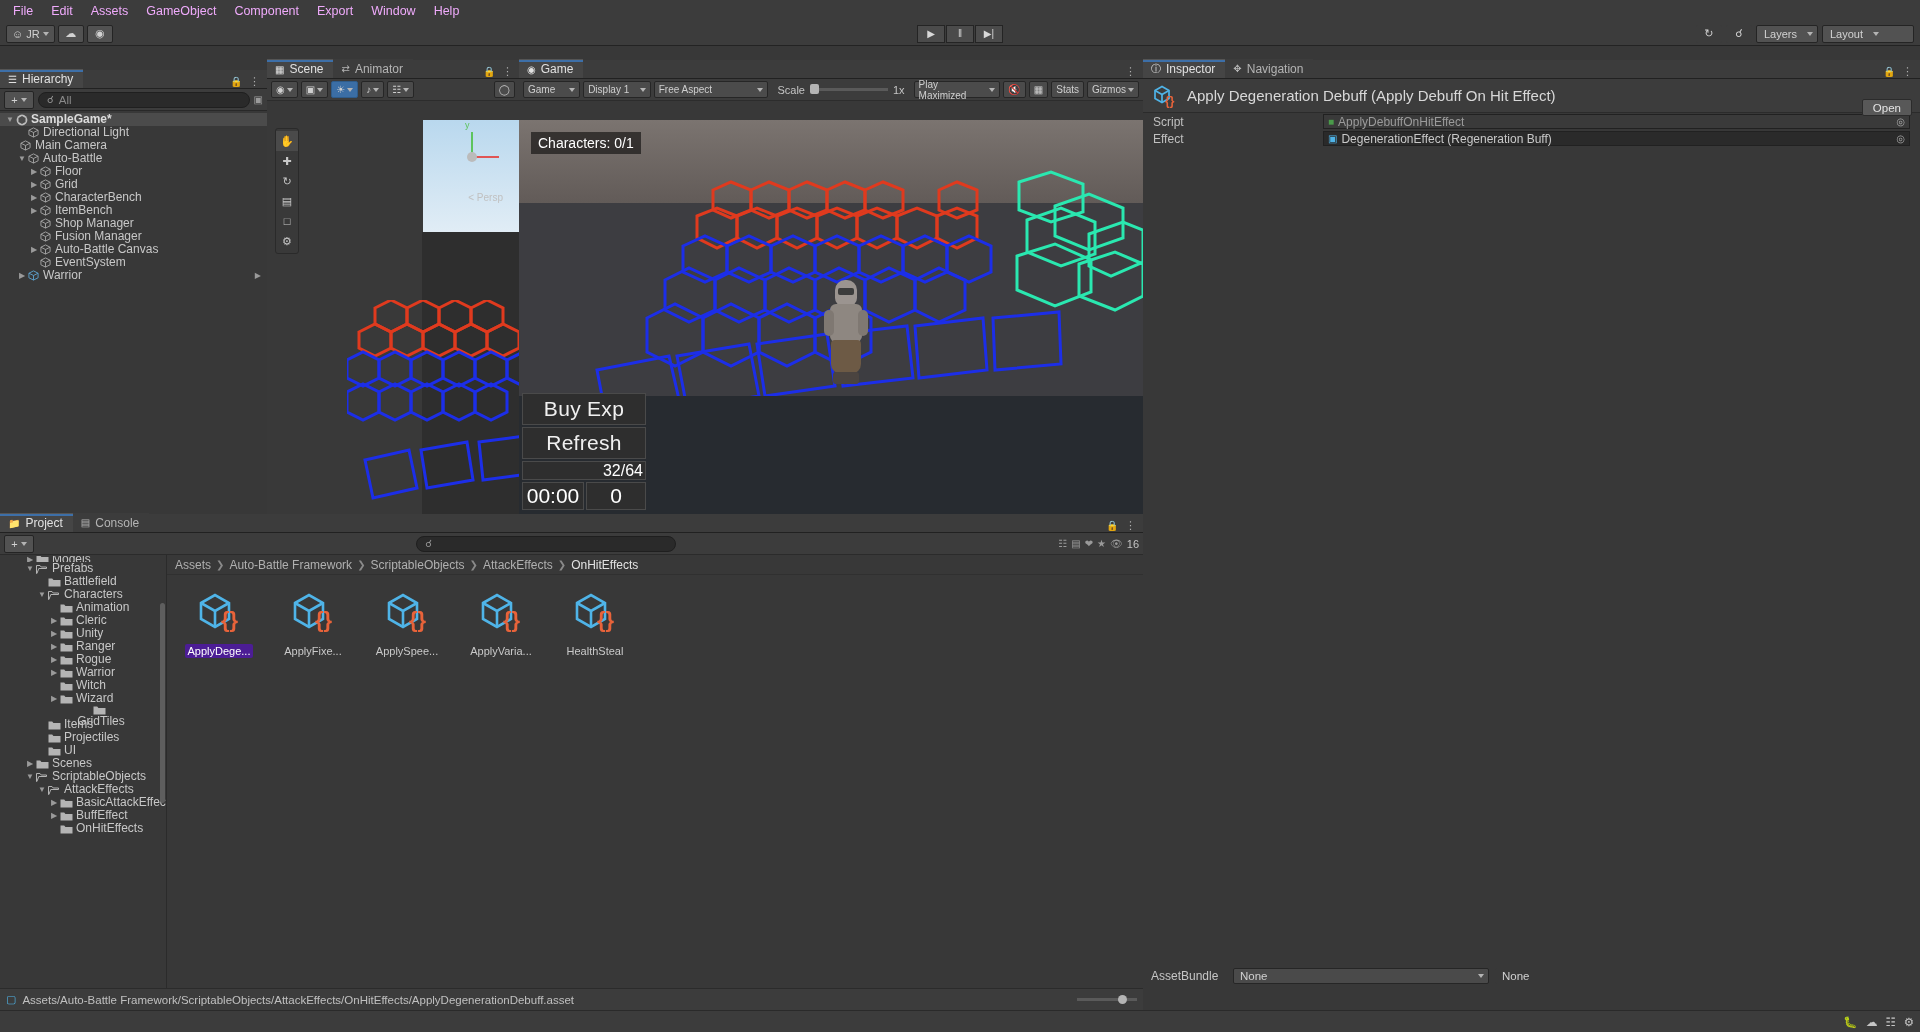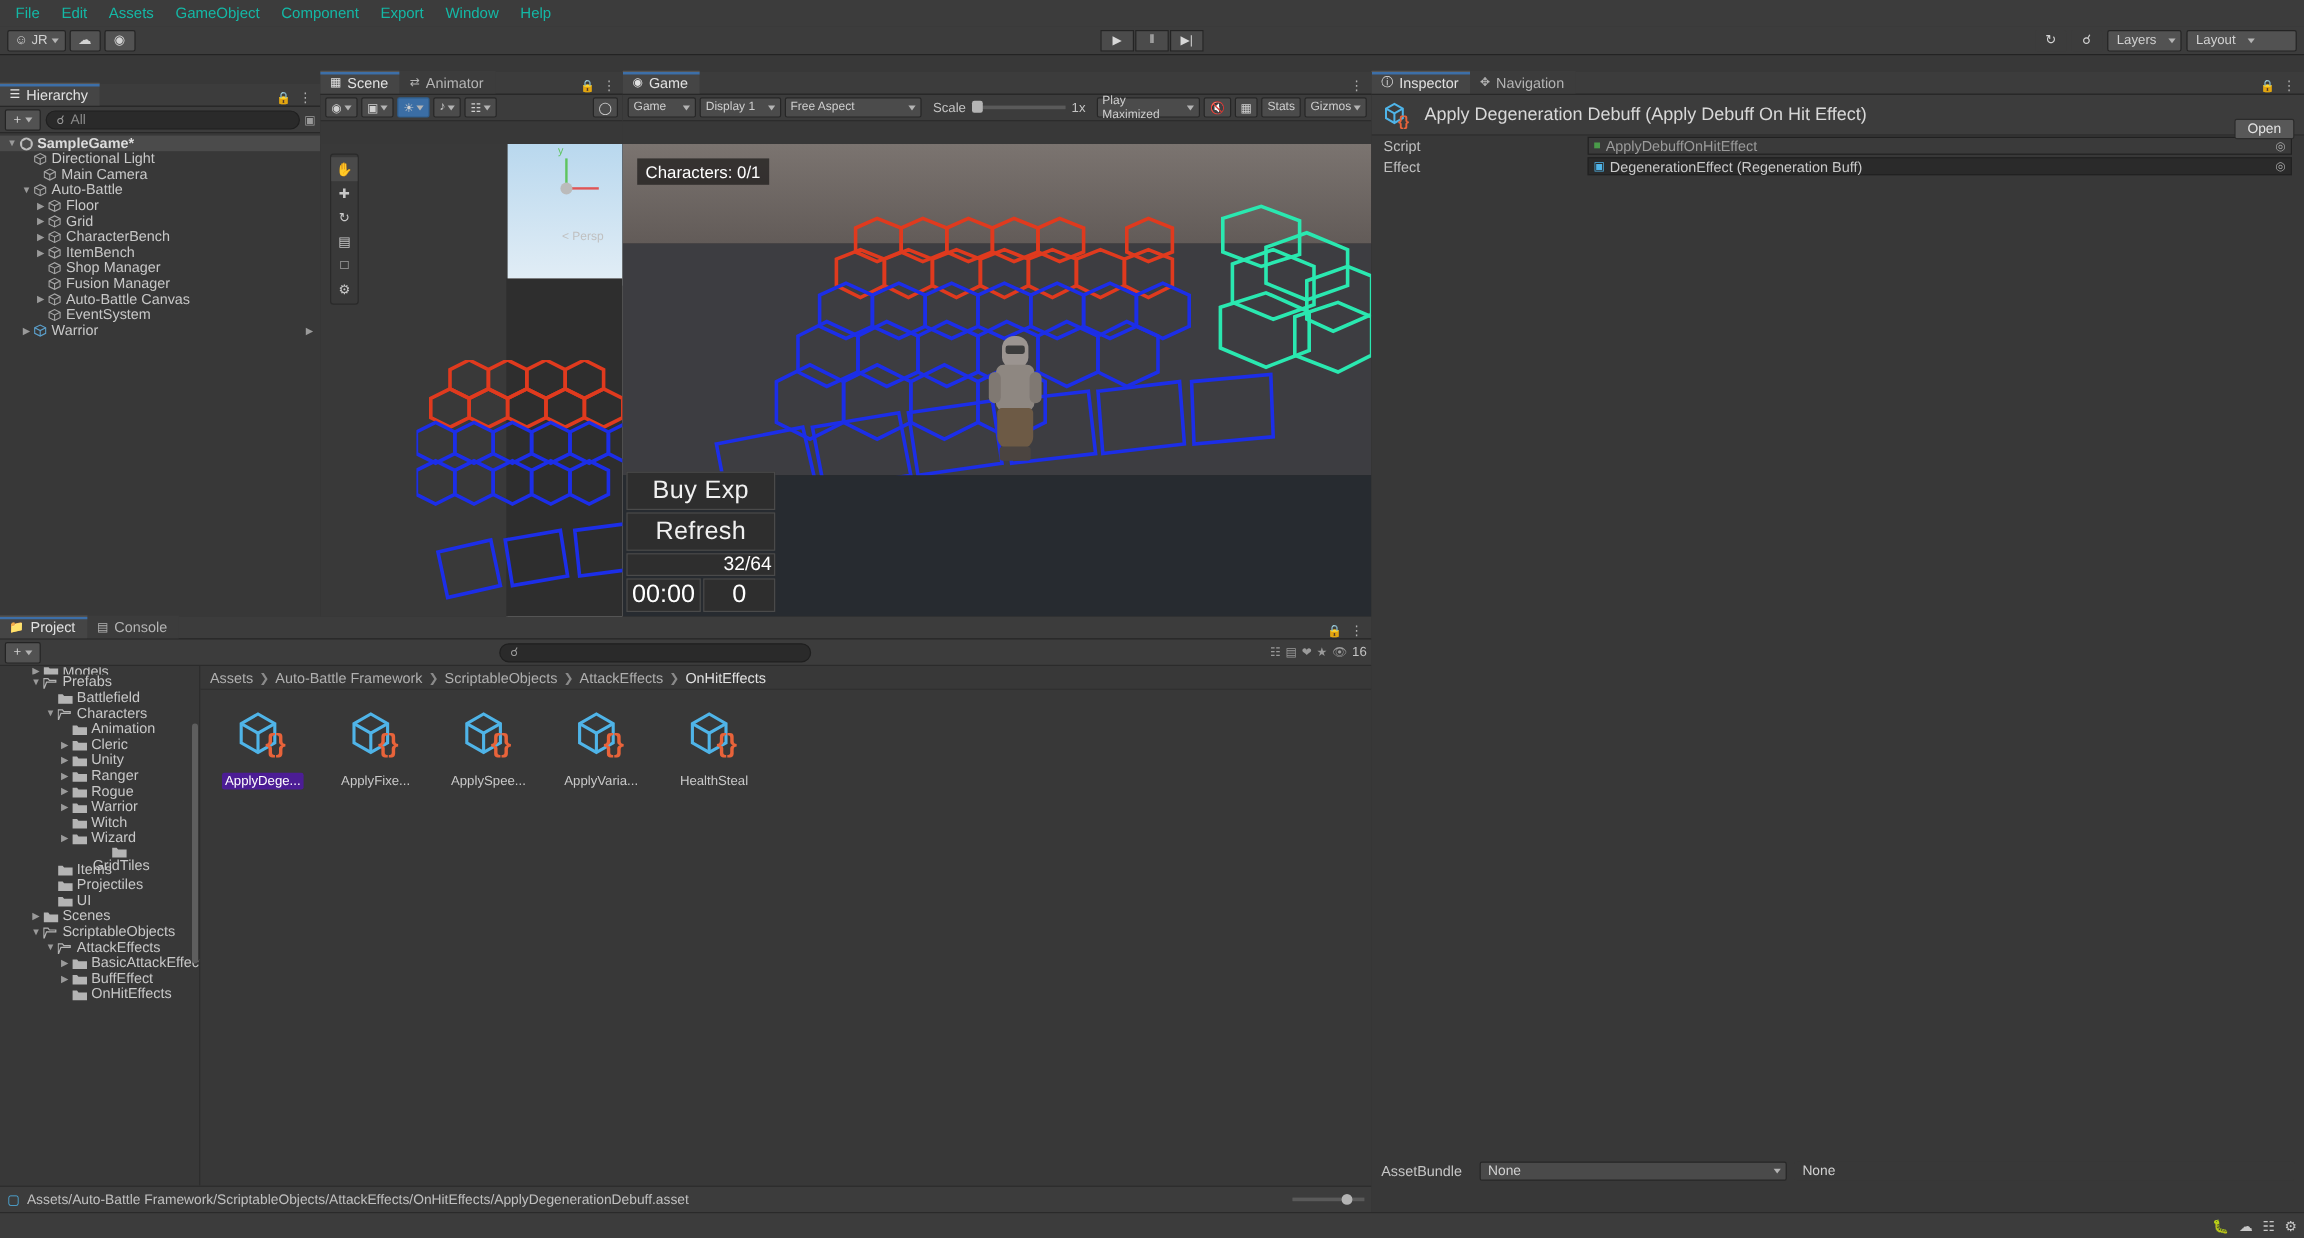--- a/index.html
+++ b/index.html
@@ -27,21 +27,21 @@
     background: #2b2b2b;
     clip-path: polygon(50% 0%, 100% 27%, 100% 75%, 50% 100%, 0% 75%, 0% 27%);
   }
   .titlebar .title { white-space: nowrap; }
   .winbtns { margin-left: auto; display: flex; height: 24px; }
   .winbtn { width: 44px; height: 24px; display: flex; align-items: center; justify-content: center;
             color: #e0e0e0; font-size: 13px; }
 
   
   .menubar { height: 22px; background: #3c3c3c; display: flex; align-items: center; padding-left: 4px; }
-  .menuitem { padding: 2px 9px; font-size: 12.5px; color: #14b8a6; }
+  .menuitem { padding: 2px 9px; font-size: 12.5px; color: #f0abfc; }
 
   
   .toolbar {
     height: 24px; background: #3c3c3c; border-bottom: 1px solid #232323;
     display: flex; align-items: center; padding: 0 6px; gap: 3px;
     position: relative;
   }
   .tbtn {
     height: 18px; min-width: 26px; background: #525252; border: 1px solid #242424;
     border-radius: 2px; display: flex; align-items: center; justify-content: center;
@@ -332,21 +332,21 @@
               <svg width="11" height="11" viewBox="0 0 12 12">
                 <g fill="none" stroke="#b9b9b9" stroke-width="1">
                   <polygon points="1,3.5 6,1 11,3.5 11,8.5 6,11 1,8.5"></polygon>
                   <polyline points="1,3.5 6,6 11,3.5"></polyline>
                   <line x1="6" y1="6" x2="6" y2="11"></line>
                 </g>
               </svg>
             </span>
             <span>Directional Light</span>
           </div>
-          <div class="hrow" style="padding-left: 24px;">
+          <div class="hrow" style="padding-left: 8px;">
             <span class="foldout"></span>
             <span class="cube-ico">
               <svg width="11" height="11" viewBox="0 0 12 12">
                 <g fill="none" stroke="#b9b9b9" stroke-width="1">
                   <polygon points="1,3.5 6,1 11,3.5 11,8.5 6,11 1,8.5"></polygon>
                   <polyline points="1,3.5 6,6 11,3.5"></polyline>
                   <line x1="6" y1="6" x2="6" y2="11"></line>
                 </g>
               </svg>
             </span>

